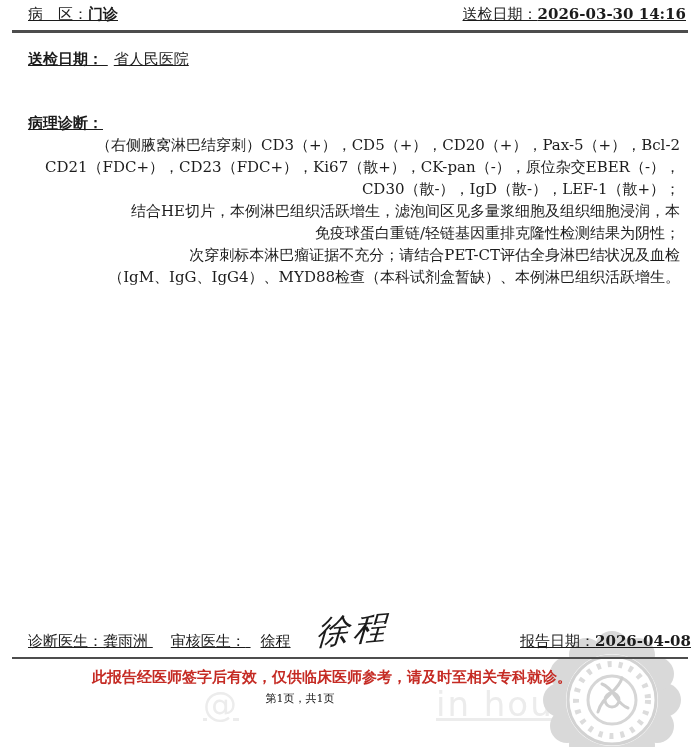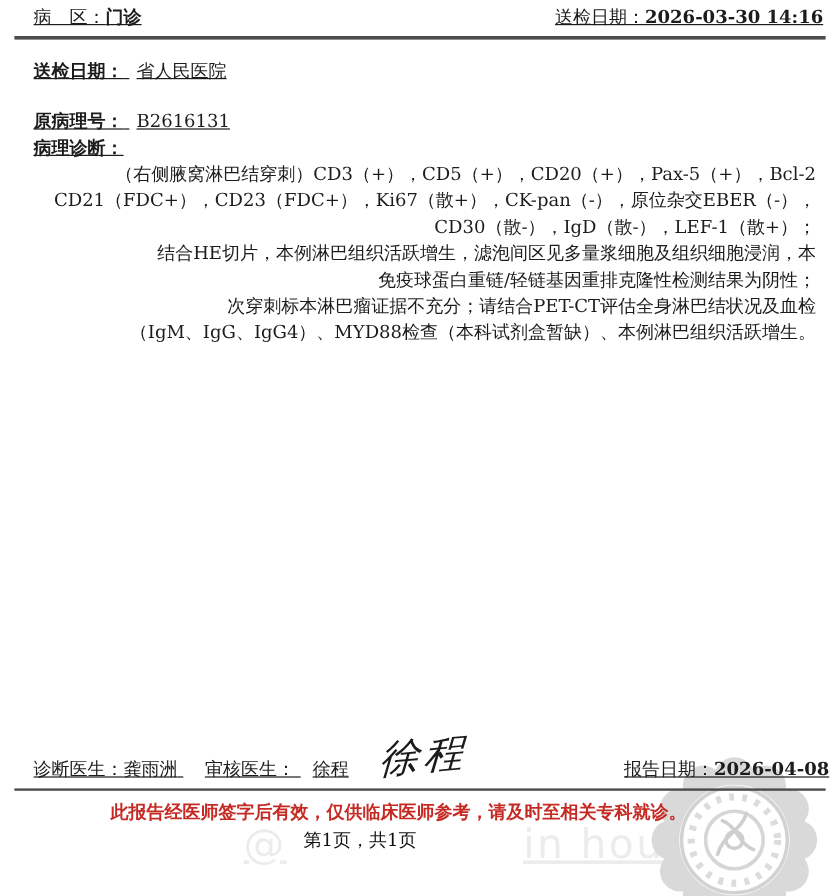--- a/index.html
+++ b/index.html
@@ -17,21 +17,21 @@
   .rule{position:absolute;left:12px;width:676px;background:#4d4d4d;z-index:2;}
   .rule-top{top:30px;height:3px;}
   .rule-bottom{top:657px;height:2px;}
   .label{color:#1c1c1c;}
   .diag-lines{position:absolute;left:40px;top:134px;width:640px;z-index:2;}
   .diag-line{height:22px;line-height:22px;font-size:15px;white-space:nowrap;text-align:right;}
   .diag-line.indent2{padding-left:6px;}
   .notice{position:absolute;left:0;top:668px;width:664px;text-align:center;
     font-weight:bold;font-size:15px;z-index:3;}
   .pageinfo{position:absolute;left:0;top:691px;width:600px;text-align:center;
-    font-size:15px;color:#111;z-index:3;}
+    font-size:11px;color:#111;z-index:3;}
   .signature{
     position:absolute;left:316px;top:608px;
     font-size:33px;font-style:italic;color:#1b1b1b;
     transform:rotate(-5deg) skewX(-8deg);
     font-family:"DejaVu Serif","Liberation Serif",serif;
     letter-spacing:4px;z-index:3;
   }
   .seal{position:absolute;left:542px;top:630px;width:140px;height:140px;z-index:1;}
   .watermark{position:absolute;top:684px;font-size:34px;color:#ececec;
     font-family:"DejaVu Sans","Liberation Sans",sans-serif;z-index:0;letter-spacing:2px;}
@@ -77,24 +77,20 @@
   <div class="abs" style="right:7px;top:5px;z-index:2;">
     <span class="label">送检日期：</span><span class="bold">2026-03-30 14:16</span>
   </div>
 
   <div class="rule rule-top"></div>
 
   <div class="abs" style="left:28px;top:50px;z-index:2;">
     <span class="bold">送检日期：</span>
     <span style="margin-left:6px;">省人民医院</span>
   </div>
-  <div class="abs" style="left:28px;top:92px;z-index:2;">
-    <span class="bold">原病理号：</span>
-    <span style="margin-left:6px;">B2616131</span>
-  </div>
   <div class="abs bold" style="left:28px;top:114px;z-index:2;">病理诊断：</div>
 
   <div class="diag-lines">
     <div class="diag-line" style="padding-left:3px;">（右侧腋窝淋巴结穿刺）CD3（+），CD5（+），CD20（+），Pax-5（+），Bcl-2</div>
     <div class="diag-line">CD21（FDC+），CD23（FDC+），Ki67（散+），CK-pan（-），原位杂交EBER（-），</div>
     <div class="diag-line">CD30（散-），IgD（散-），LEF-1（散+）；</div>
     <div class="diag-line">结合HE切片，本例淋巴组织活跃增生，滤泡间区见多量浆细胞及组织细胞浸润，本</div>
     <div class="diag-line">免疫球蛋白重链/轻链基因重排克隆性检测结果为阴性；</div>
     <div class="diag-line">次穿刺标本淋巴瘤证据不充分；请结合PET-CT评估全身淋巴结状况及血检</div>
     <div class="diag-line">（IgM、IgG、IgG4）、MYD88检查（本科试剂盒暂缺）、本例淋巴组织活跃增生。</div>

